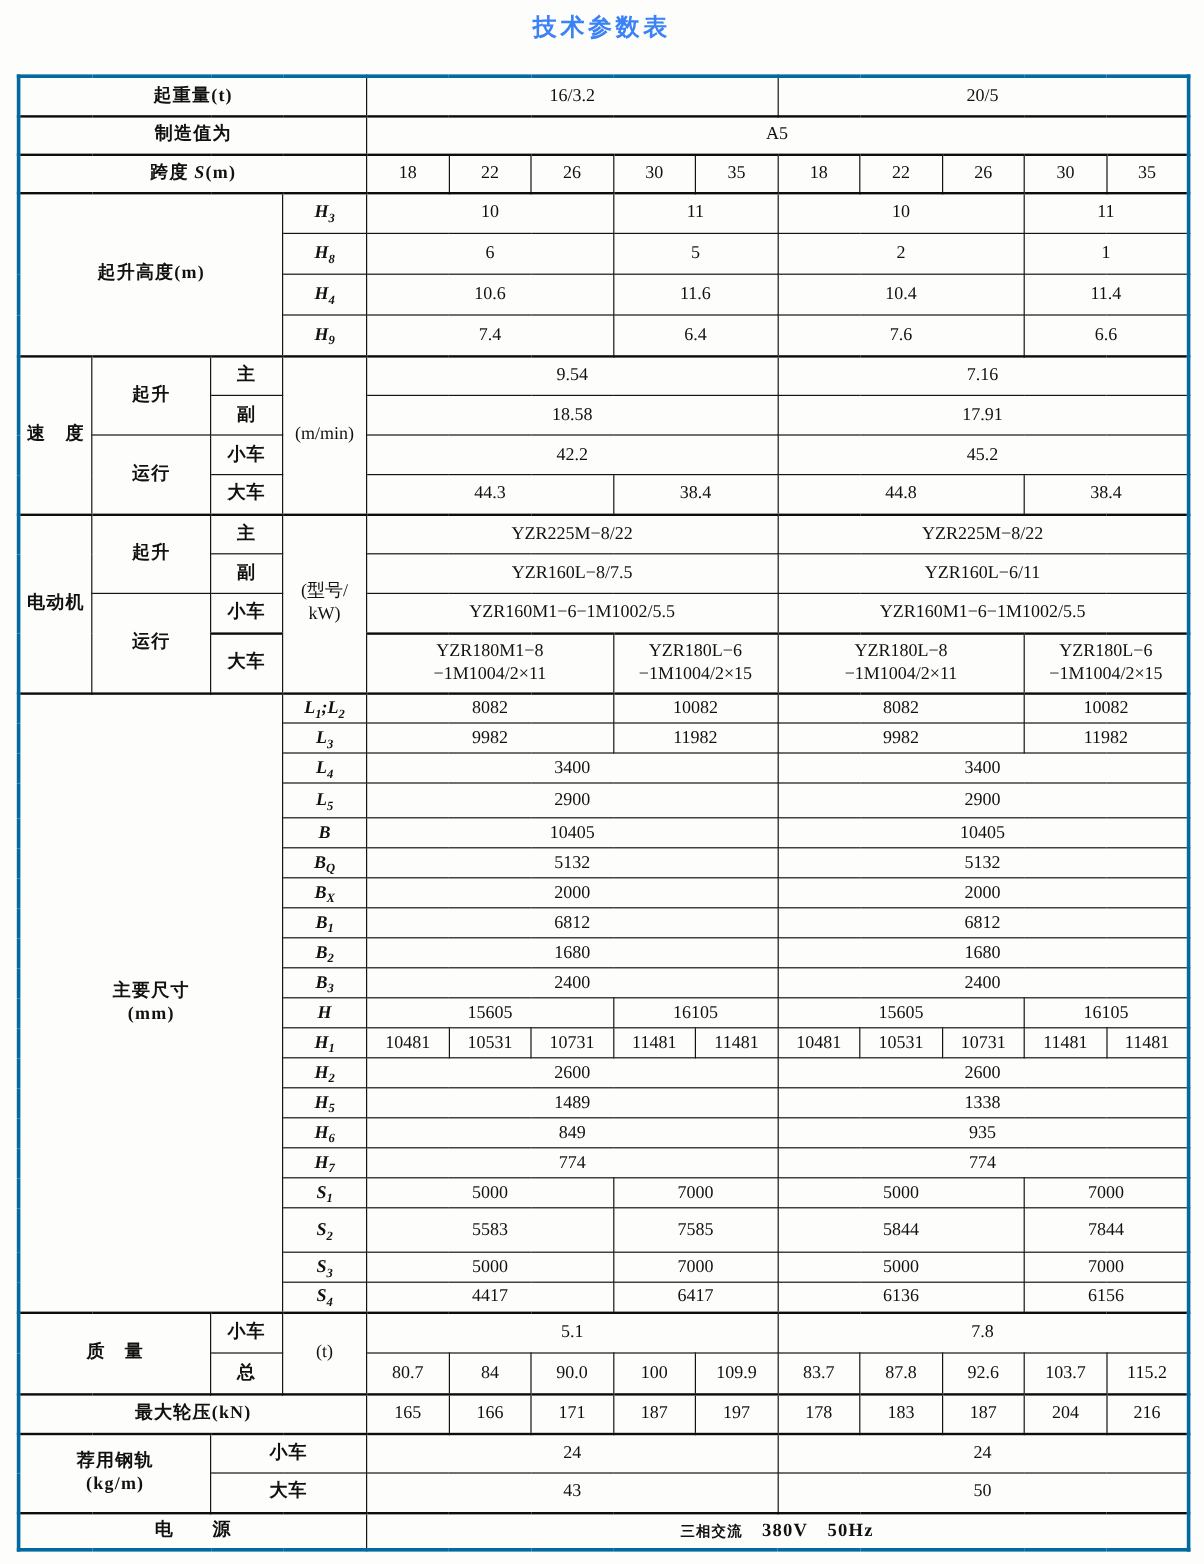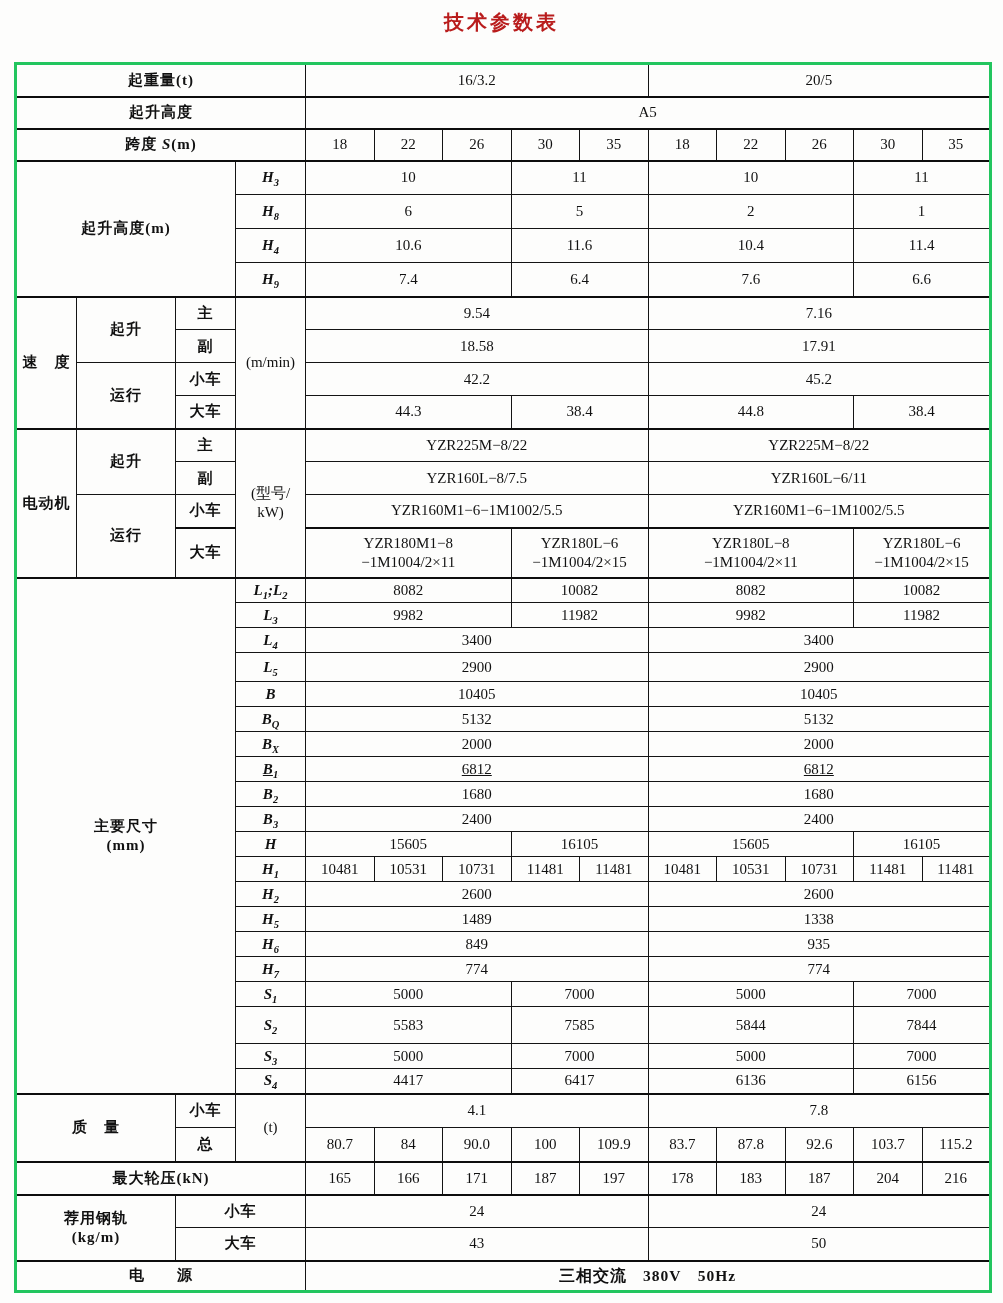--- a/index.html
+++ b/index.html
@@ -7,26 +7,26 @@
     width:1003px;height:1303px;
     background:#fdfdfc;
     font-family:"Liberation Serif","DejaVu Serif",serif;
     color:#111;
   }
   .page{position:relative;width:1003px;height:1303px;overflow:hidden;}
   .title{
     position:absolute;top:9px;left:14px;width:975px;
     text-align:center;
     font-family:"Liberation Sans","DejaVu Sans",sans-serif;
-    font-weight:bold;font-size:20px;letter-spacing:3px;color:#b91c1c;
+    font-weight:bold;font-size:20px;letter-spacing:3px;color:#3b82f6;
   }
   table.params{
     position:absolute;left:14px;top:62px;width:975px;
     border-collapse:collapse;table-layout:fixed;
-    border:3px solid #22c55e;
+    border:3px solid #0369a1;
   }
   table.params td{
     border:1.6px solid #141414;
     text-align:center;vertical-align:middle;
     padding:0 1px;overflow:hidden;
     font-size:15px;line-height:1.25;
     font-family:"Liberation Serif","DejaVu Serif",serif;
   }
   tr.sec-top td{border-top:2.6px solid #0d0d0d;}
   td.lab{
@@ -38,21 +38,21 @@
     font-weight:normal;font-size:15px;letter-spacing:0;margin-top:36px;
   }
   td.sym{
     font-style:italic;font-weight:bold;font-size:15.5px;
   }
   td.sym sub{font-size:10.5px;}
   td.num{font-size:15px;}
   sub{line-height:0;}
   .pw-cjk{
     font-family:"Liberation Sans","DejaVu Sans",sans-serif;
-    font-weight:bold;font-size:16px;letter-spacing:1px;
+    font-weight:bold;font-size:12px;letter-spacing:1px;
   }
   .pw-num{
     font-family:"Liberation Serif","DejaVu Serif",serif;
     font-weight:bold;font-size:15.5px;margin-left:16px;letter-spacing:1px;
   }
   .footnote{
     position:absolute;left:12px;top:1278px;
     font-family:"Liberation Sans","DejaVu Sans",sans-serif;
     font-weight:600;font-size:15px;color:#141414;letter-spacing:0.5px;
   }
@@ -79,21 +79,21 @@
         <col style="width:68.5px">
         <col style="width:68.5px">
     </colgroup>
     <tbody id="tbody">
         <tr style="height: 33px;">
           <td colspan="4" class="lab">起重量(t)</td>
           <td colspan="5" class="num">16/3.2</td>
           <td colspan="5" class="num">20/5</td>
         </tr>
         <tr class="sec-top" style="height: 32px;">
-          <td colspan="4" class="lab">起升高度</td>
+          <td colspan="4" class="lab">制造值为</td>
           <td colspan="10" class="num">A5</td>
         </tr>
         <tr class="sec-top" style="height: 32px;">
           <td colspan="4" class="lab">跨度 <i>S</i>(m)</td>
           <td class="num">18</td>
           <td class="num">22</td>
           <td class="num">26</td>
           <td class="num">30</td>
           <td class="num">35</td>
           <td class="num">18</td>
@@ -216,21 +216,21 @@
         <tr style="height: 25px;">
           <td class="sym">B<sub>Q</sub></td>
           <td colspan="5" class="num">5132</td>
           <td colspan="5" class="num">5132</td>
         </tr>
         <tr style="height: 25px;">
           <td class="sym">B<sub>X</sub></td>
           <td colspan="5" class="num">2000</td>
           <td colspan="5" class="num">2000</td>
         </tr>
-        <tr style="height: 25px; text-decoration: underline;">
+        <tr style="height: 25px;">
           <td class="sym">B<sub>1</sub></td>
           <td colspan="5" class="num">6812</td>
           <td colspan="5" class="num">6812</td>
         </tr>
         <tr style="height: 25px;">
           <td class="sym">B<sub>2</sub></td>
           <td colspan="5" class="num">1680</td>
           <td colspan="5" class="num">1680</td>
         </tr>
         <tr style="height: 25px;">
@@ -303,21 +303,21 @@
           <td class="sym">S<sub>4</sub></td>
           <td colspan="3" class="num">4417</td>
           <td colspan="2" class="num">6417</td>
           <td colspan="3" class="num">6136</td>
           <td colspan="2" class="num">6156</td>
         </tr>
         <tr class="sec-top" style="height: 34px;">
           <td colspan="2" rowspan="2" class="lab">质　量</td>
           <td class="lab">小车</td>
           <td rowspan="2" class="unit">(t)</td>
-          <td colspan="5" class="num">4.1</td>
+          <td colspan="5" class="num">5.1</td>
           <td colspan="5" class="num">7.8</td>
         </tr>
         <tr style="height: 34px;">
           <td class="lab">总</td>
           <td class="num">80.7</td>
           <td class="num">84</td>
           <td class="num">90.0</td>
           <td class="num">100</td>
           <td class="num">109.9</td>
           <td class="num">83.7</td>

